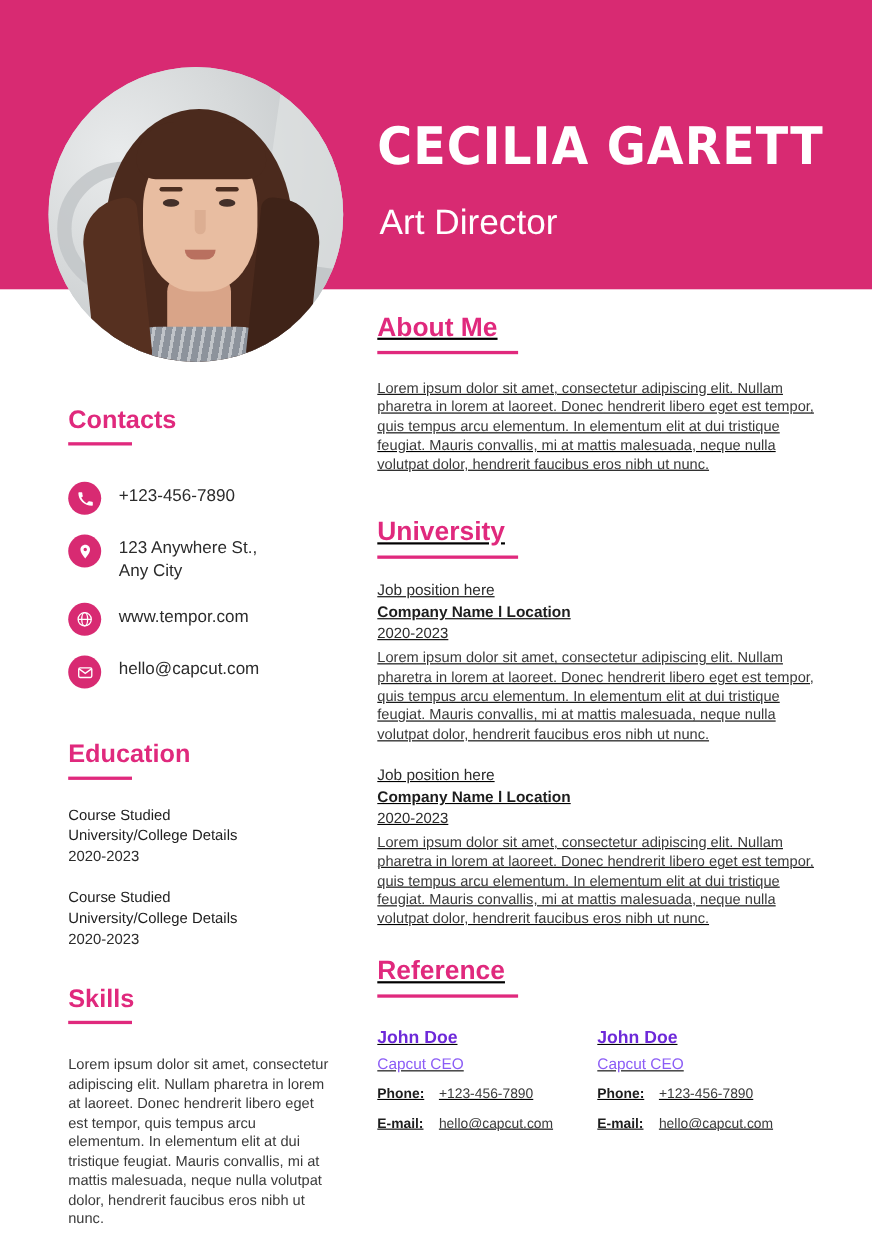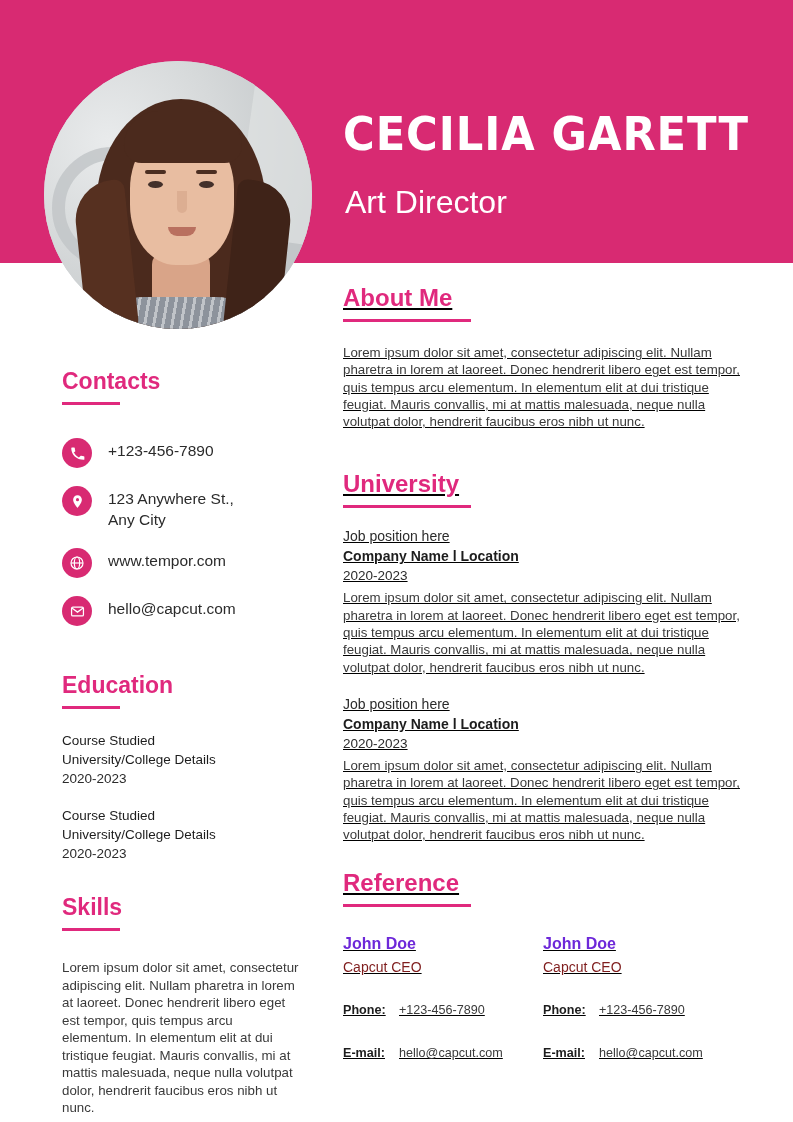--- a/index.html
+++ b/index.html
@@ -328,29 +328,29 @@
   }
   .ref-col { width: 208px; }
   .ref-name {
     font-size: 16px;
     font-weight: bold;
     color: #6d28d9;
     line-height: 22px;
   }
   .ref-role {
     font-size: 14px;
-    color: #7f1d1d;
+    color: #8b5cf6;
     line-height: 20px;
     margin-top: 2px;
   }
   .ref-row {
     display: flex;
     font-size: 12.6px;
     line-height: 19px;
-    margin-top: 24px;
+    margin-top: 8px;
   }
   .ref-label {
     font-weight: bold;
     color: #1d1d1d;
     width: 56px;
     flex: 0 0 56px;
   }
   .ref-value { color: #3a3a3a; }
   .gap-28 { height: 28px; }
   .gap-40 { height: 40px; }

